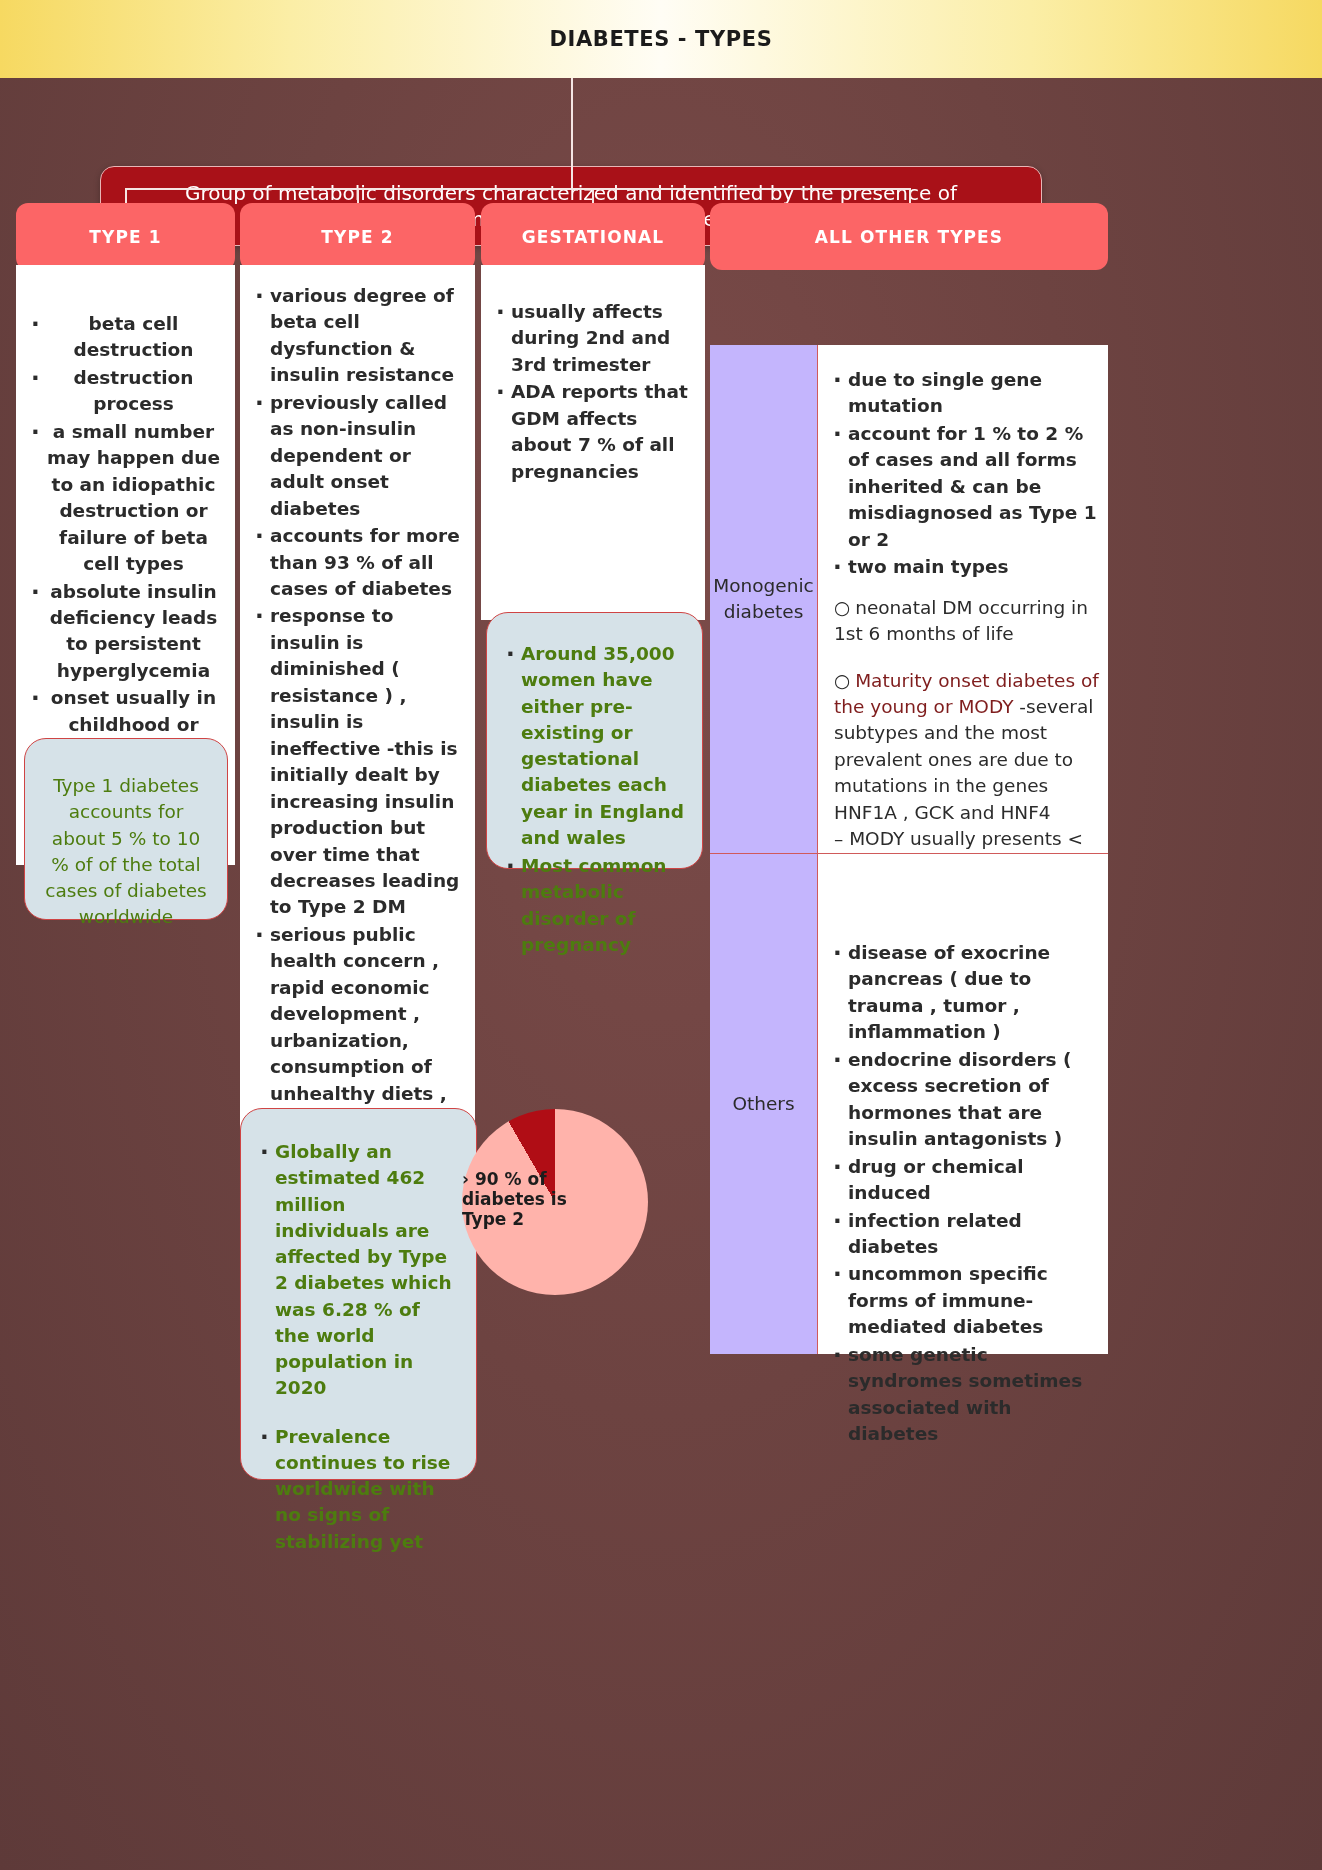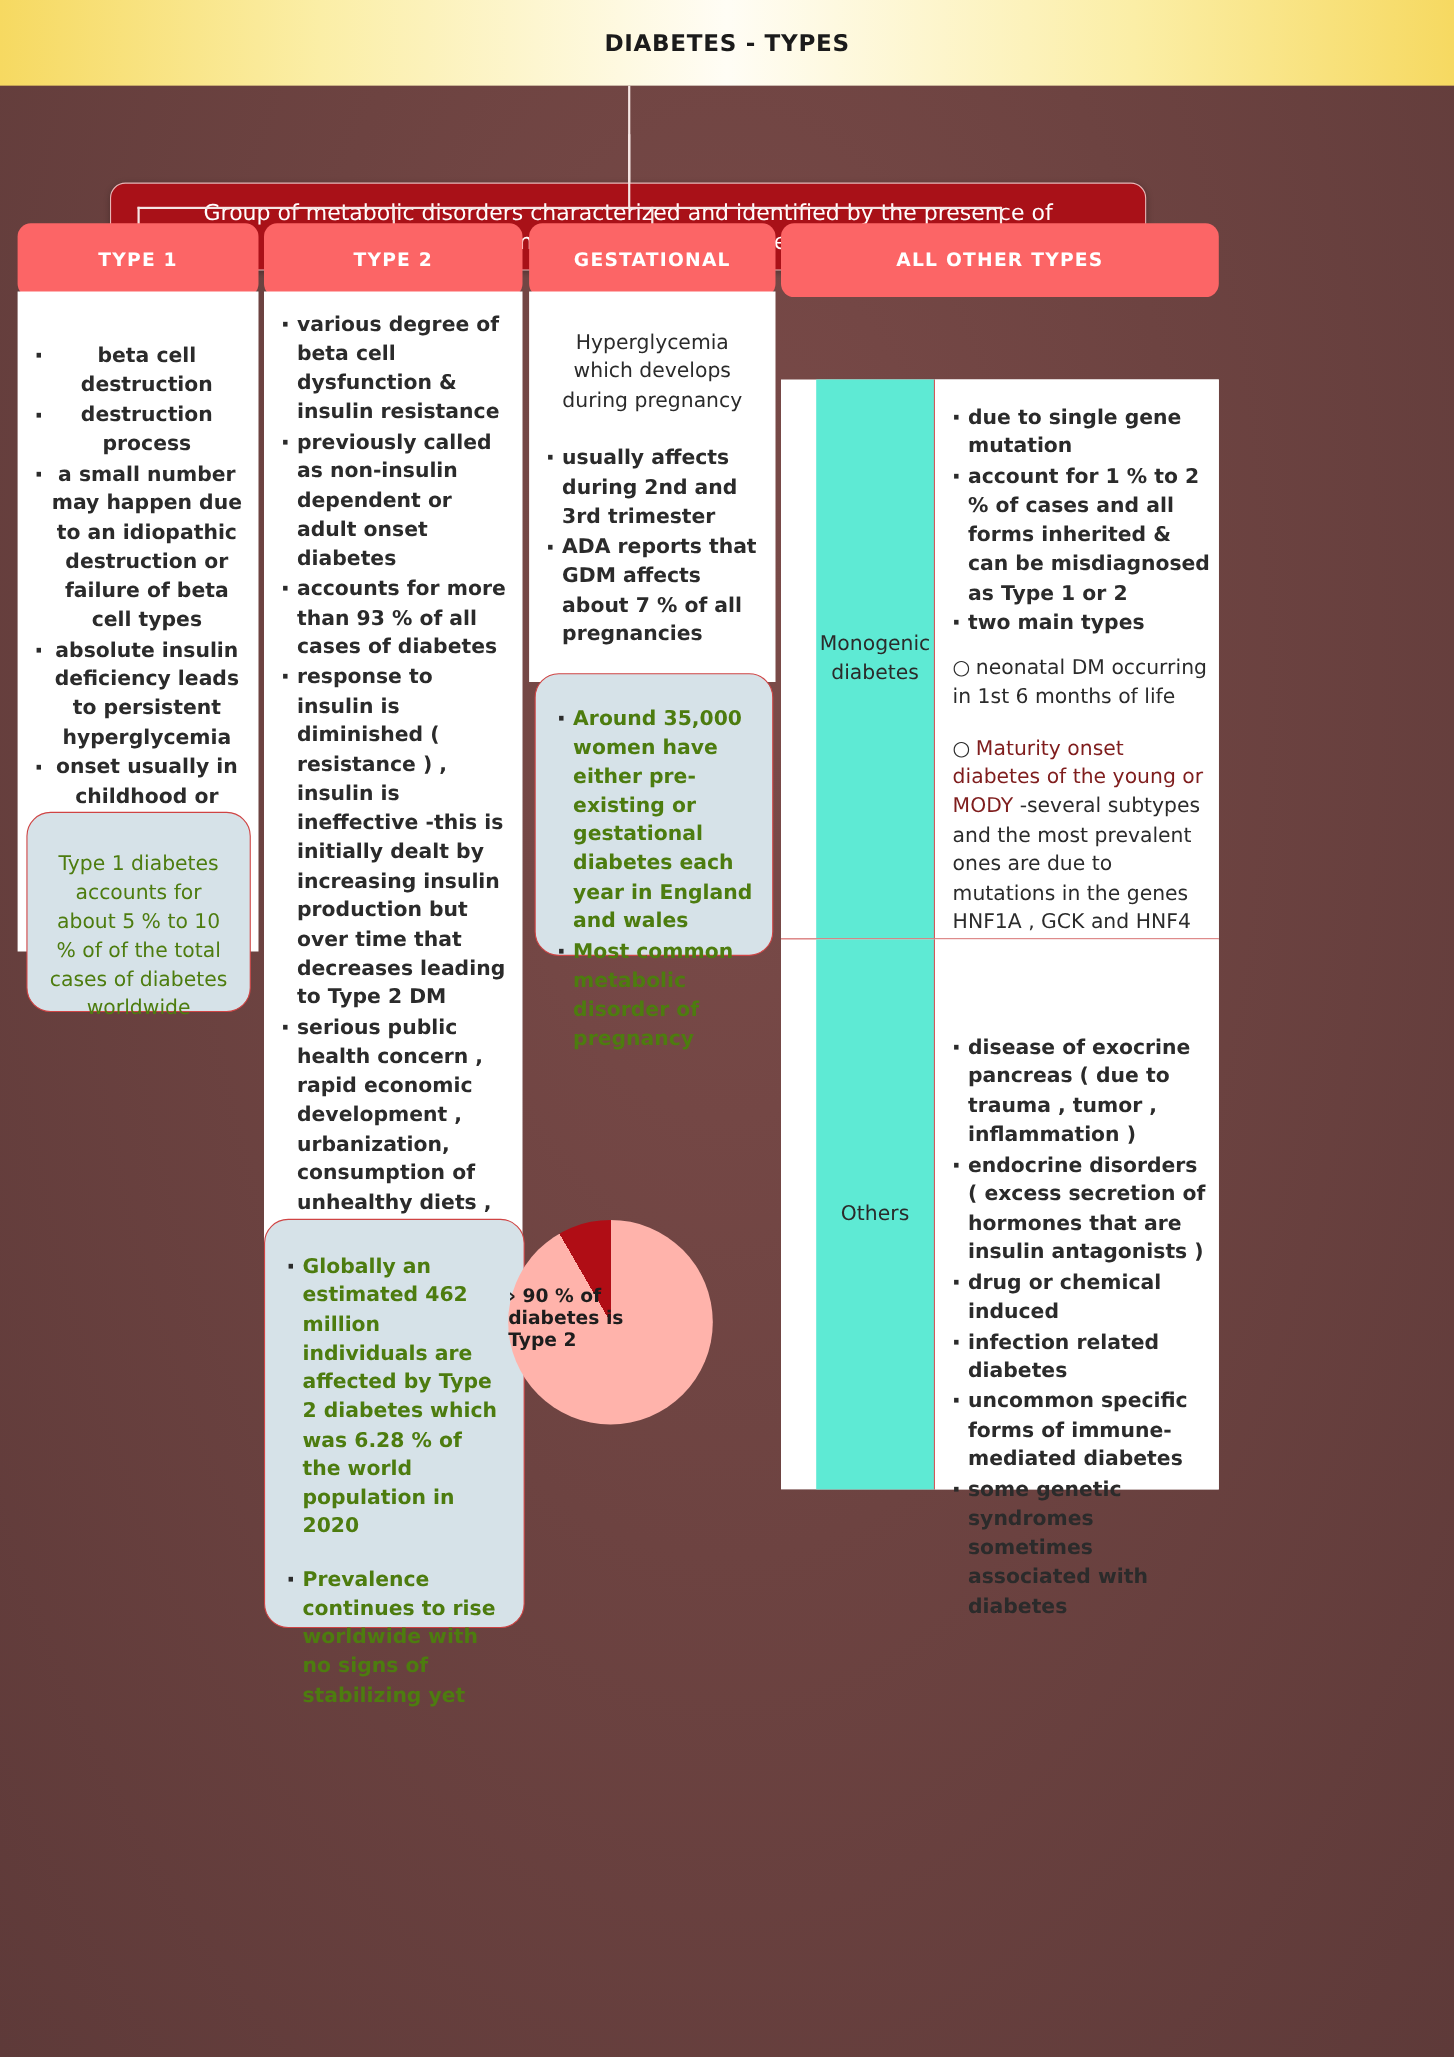--- a/index.html
+++ b/index.html
@@ -73,25 +73,24 @@
     border-radius:22px;
   }
   .callout .co-in{
     padding:20px 18px;font-size:18.5px;line-height:1.42;color:#4d7c0f;
   }
   .callout .co-center{text-align:center;}
   
   .aot-wrap{position:absolute;left:710px;top:267px;width:398px;height:1009px;background:#fff;}
   .aot-row{position:absolute;left:0;width:398px;box-sizing:border-box;display:flex;}
   .aot-lab{
-    width:108px;flex:0 0 108px;background:#5eead4;
+    width:108px;flex:0 0 108px;background:#c4b5fd;
     display:flex;align-items:center;justify-content:center;text-align:center;
     font-size:18.5px;line-height:1.4;color:#2b2b2b;border-right:1.2px solid #d05a5a;
     box-sizing:border-box;
-    margin-left:32px;
   }
   .aot-body{flex:1;background:#fff;padding:22px 8px 10px 14px;font-size:18.5px;line-height:1.43;color:#2b2b2b;box-sizing:border-box;}
   .divider-h{position:absolute;left:0;width:398px;height:1.2px;background:#d05a5a;}
   .sub{padding-left:2px;margin-top:14px;}
   .sub .circ{margin-right:5px;}
   .blue{color:#7f1d1d;}
   
   .pie-wrap{position:absolute;left:462px;top:1031px;width:186px;height:186px;}
   .pie{
     width:186px;height:186px;border-radius:50%;
@@ -169,21 +168,20 @@
         <li>Prevalence continues to rise worldwide with no signs of stabilizing yet</li>
       </ul>
     </div>
   </div>
 
   <div class="colhead" style="left:481px;top:125px;width:224px;">
     <span>GESTATIONAL</span>
   </div>
   <div class="colbody" style="left:481px;top:187px;width:224px;height:355px;">
     <div class="col-inner" style="padding-top:34px;">
-      <div class="centered-note">Hyperglycemia which develops during pregnancy</div>
       <ul class="blist">
         <li>usually affects during 2nd and 3rd trimester</li>
         <li>ADA reports that GDM affects about 7 % of all pregnancies</li>
       </ul>
     </div>
   </div>
   <div class="callout" style="left:486px;top:534px;width:215px;height:255px;">
     <div class="co-in" style="padding-top:28px;">
       <ul class="blist">
         <li style="margin-bottom:2px;">Around 35,000 women have either pre-existing or gestational diabetes each year in England and wales</li>

